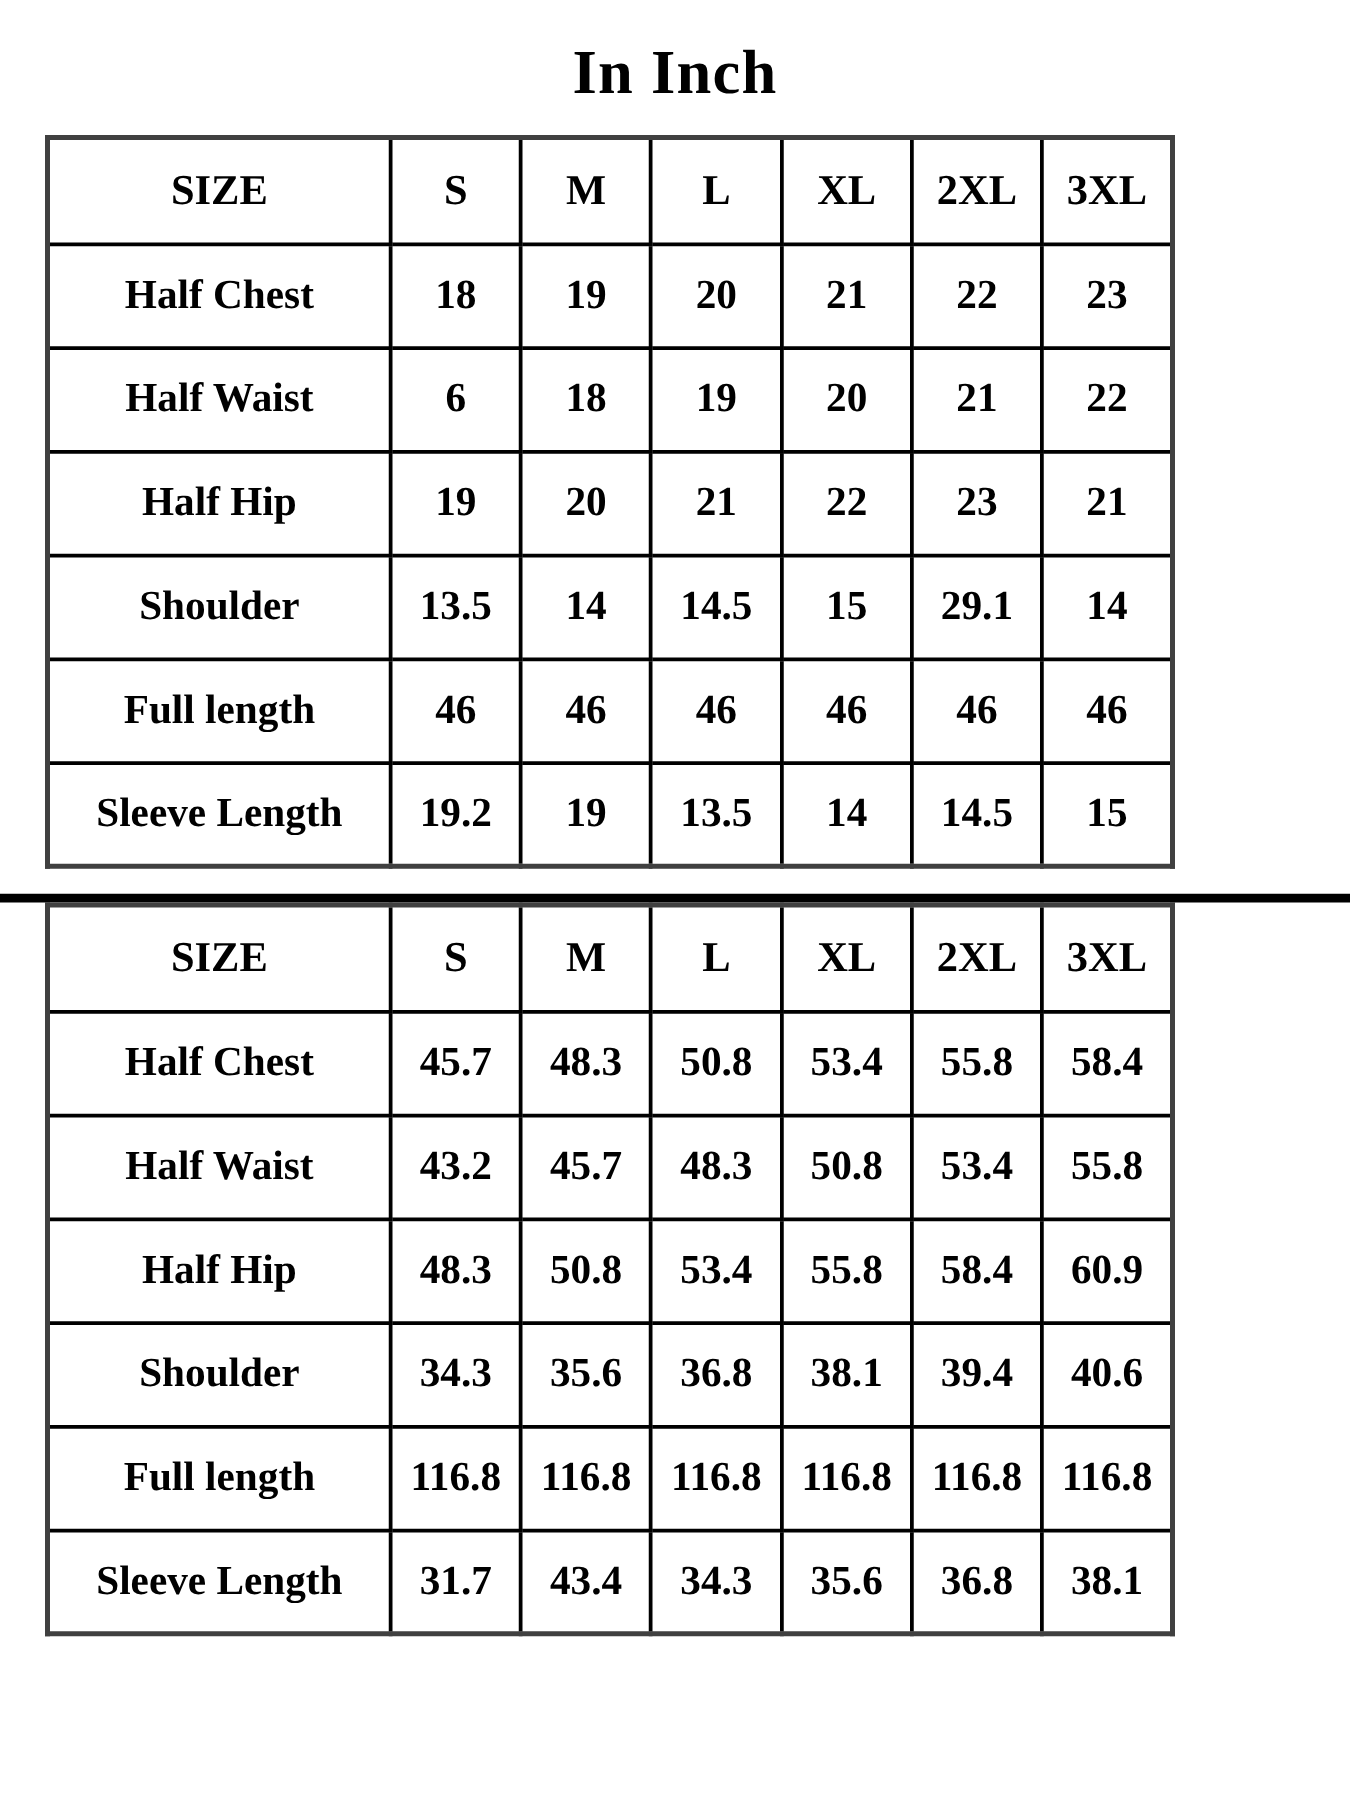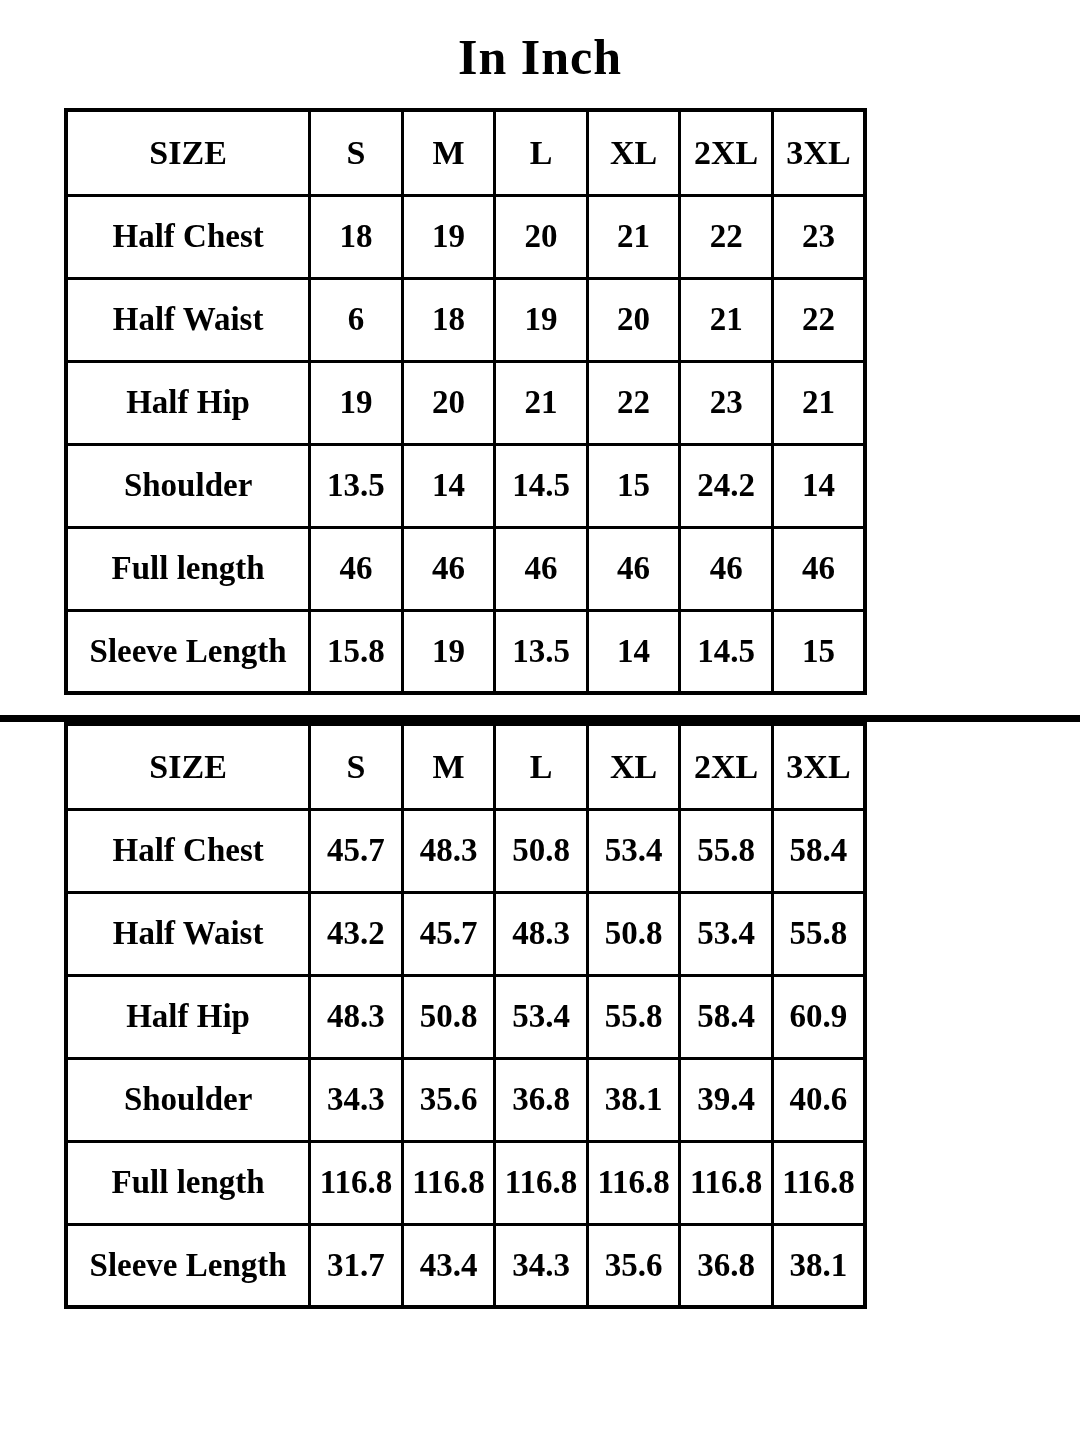--- a/index.html
+++ b/index.html
@@ -3,35 +3,35 @@
 <meta charset="utf-8">
 <style>
   * { margin: 0; padding: 0; box-sizing: border-box; }
   html, body {
     width: 1080px;
     background: #ffffff;
     font-family: "Liberation Serif", serif;
     color: #000000;
   }
   body { height: 1440px; overflow: hidden; }
-  .section { padding: 0 64px; }
+  .section { padding: 0 36px; }
   .chart-title {
     text-align: center;
     font-size: 50px;
     font-weight: bold;
     line-height: 62px;
     letter-spacing: 1px;
   }
   .title-inch { margin: 26px 0 20px 0; }
   .title-cm   { margin: 26px 0 22px 0; }
   table.size-table {
-    width: 803px;
+    width: 904px;
     border-collapse: collapse;
     table-layout: fixed;
-    border: 4px solid #000000;
+    border: 4px solid #404040;
   }
   table.size-table th,
   table.size-table td {
     border: 3px solid #000000;
     text-align: center;
     vertical-align: middle;
     font-weight: bold;
     font-size: 33px;
     padding: 0 4px;
   }
@@ -101,35 +101,35 @@
           <td>22</td>
           <td>23</td>
           <td>21</td>
         </tr>
         <tr>
           <th>Shoulder</th>
           <td>13.5</td>
           <td>14</td>
           <td>14.5</td>
           <td>15</td>
-          <td>24.2</td>
+          <td>29.1</td>
           <td>14</td>
         </tr>
         <tr>
           <th>Full length</th>
           <td>46</td>
           <td>46</td>
           <td>46</td>
           <td>46</td>
           <td>46</td>
           <td>46</td>
         </tr>
         <tr>
           <th>Sleeve Length</th>
-          <td>15.8</td>
+          <td>19.2</td>
           <td>19</td>
           <td>13.5</td>
           <td>14</td>
           <td>14.5</td>
           <td>15</td>
         </tr>
       </tbody>
   </table>
 </div>
 

